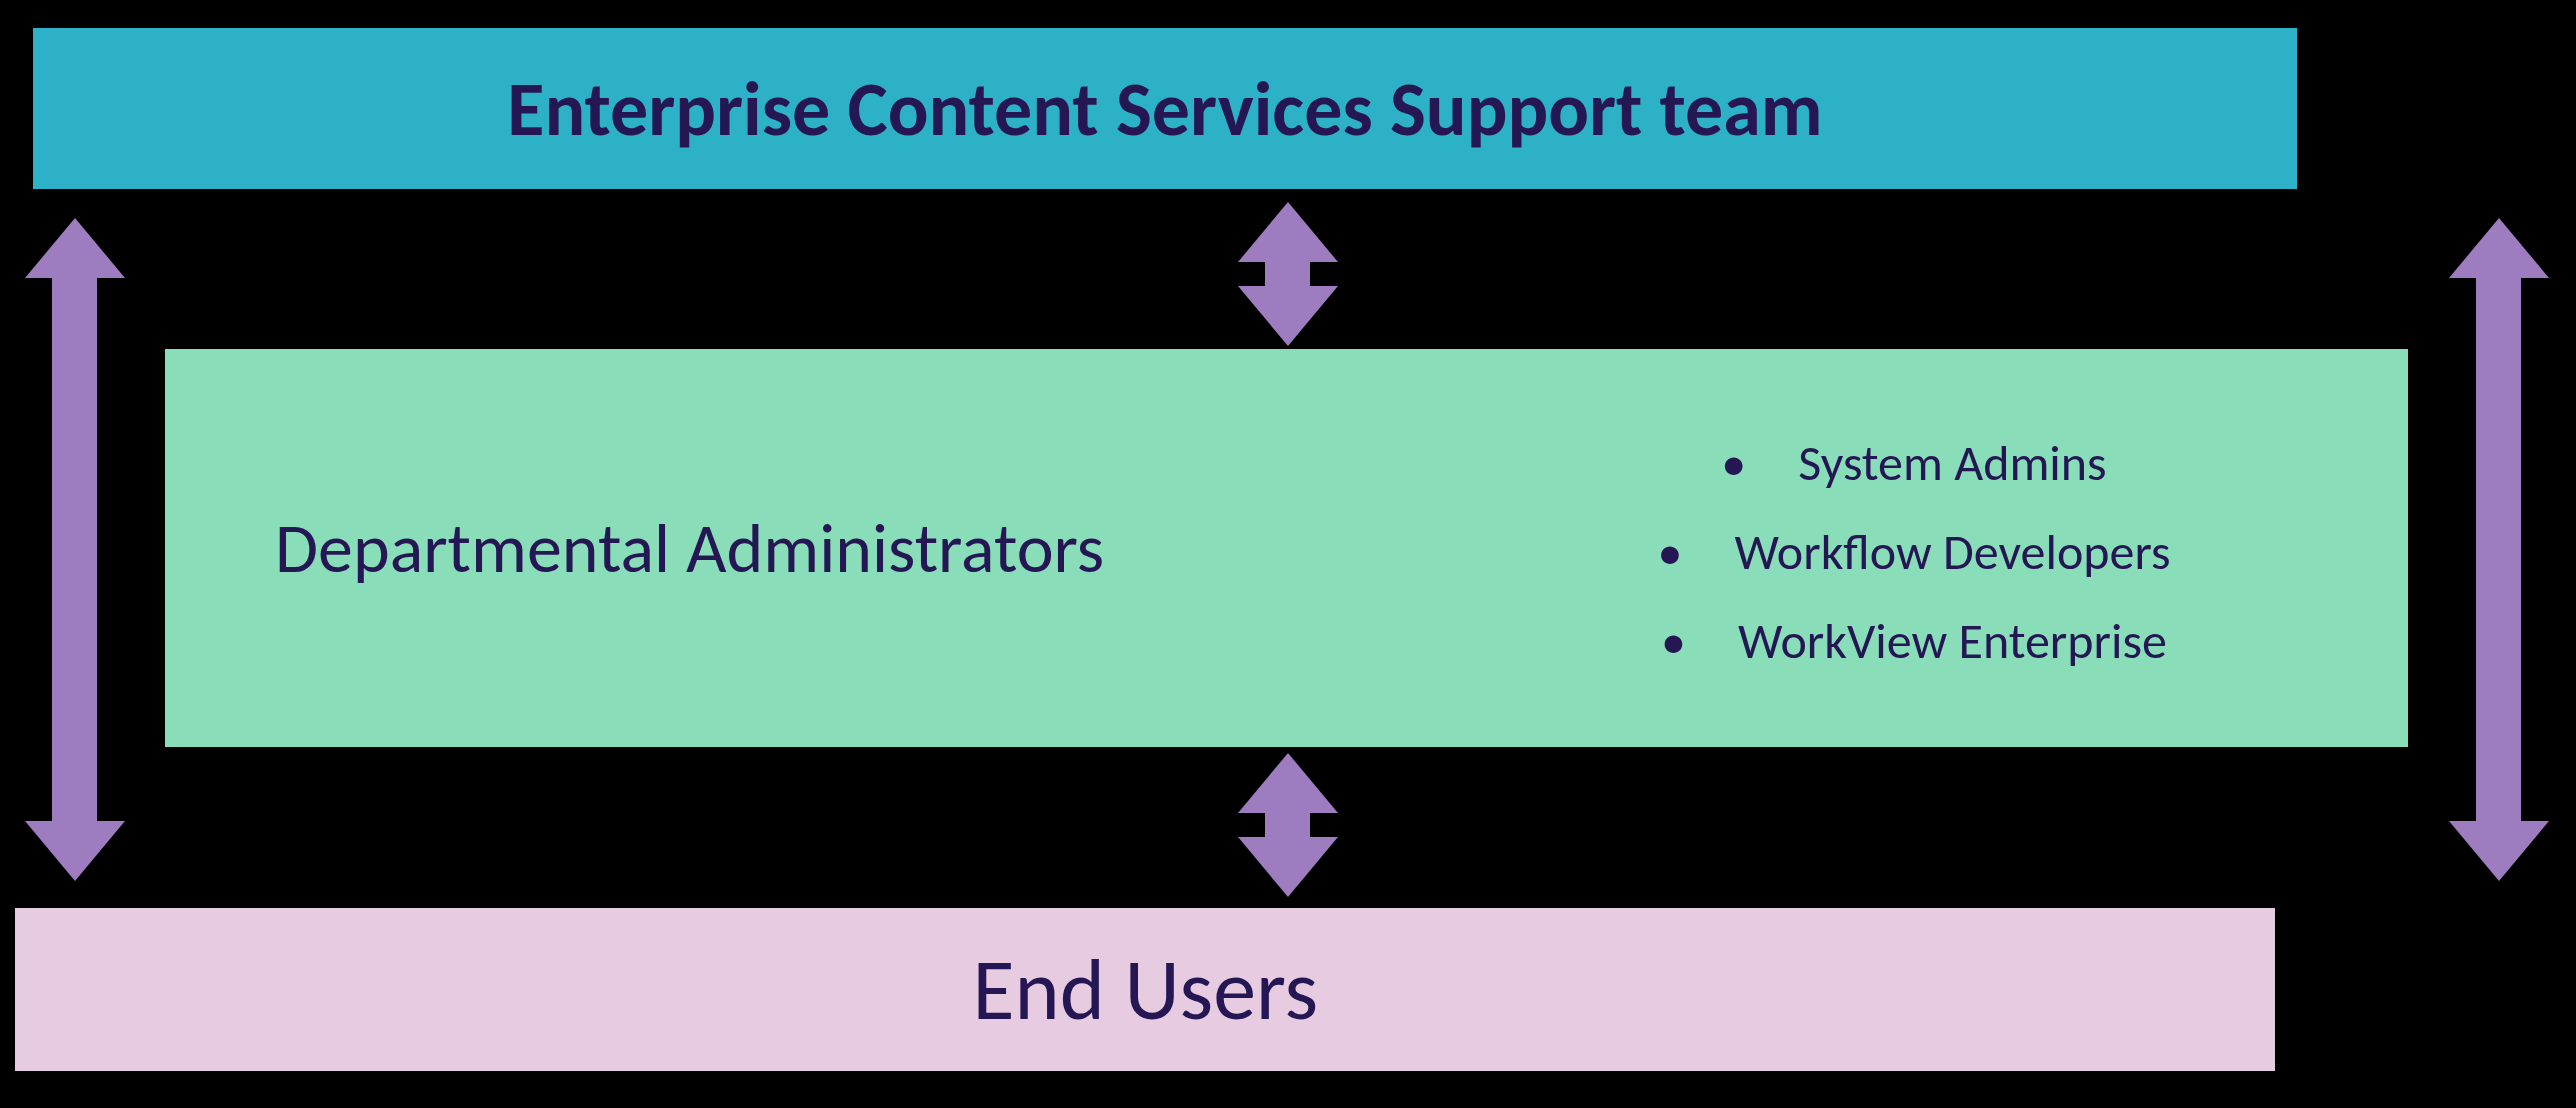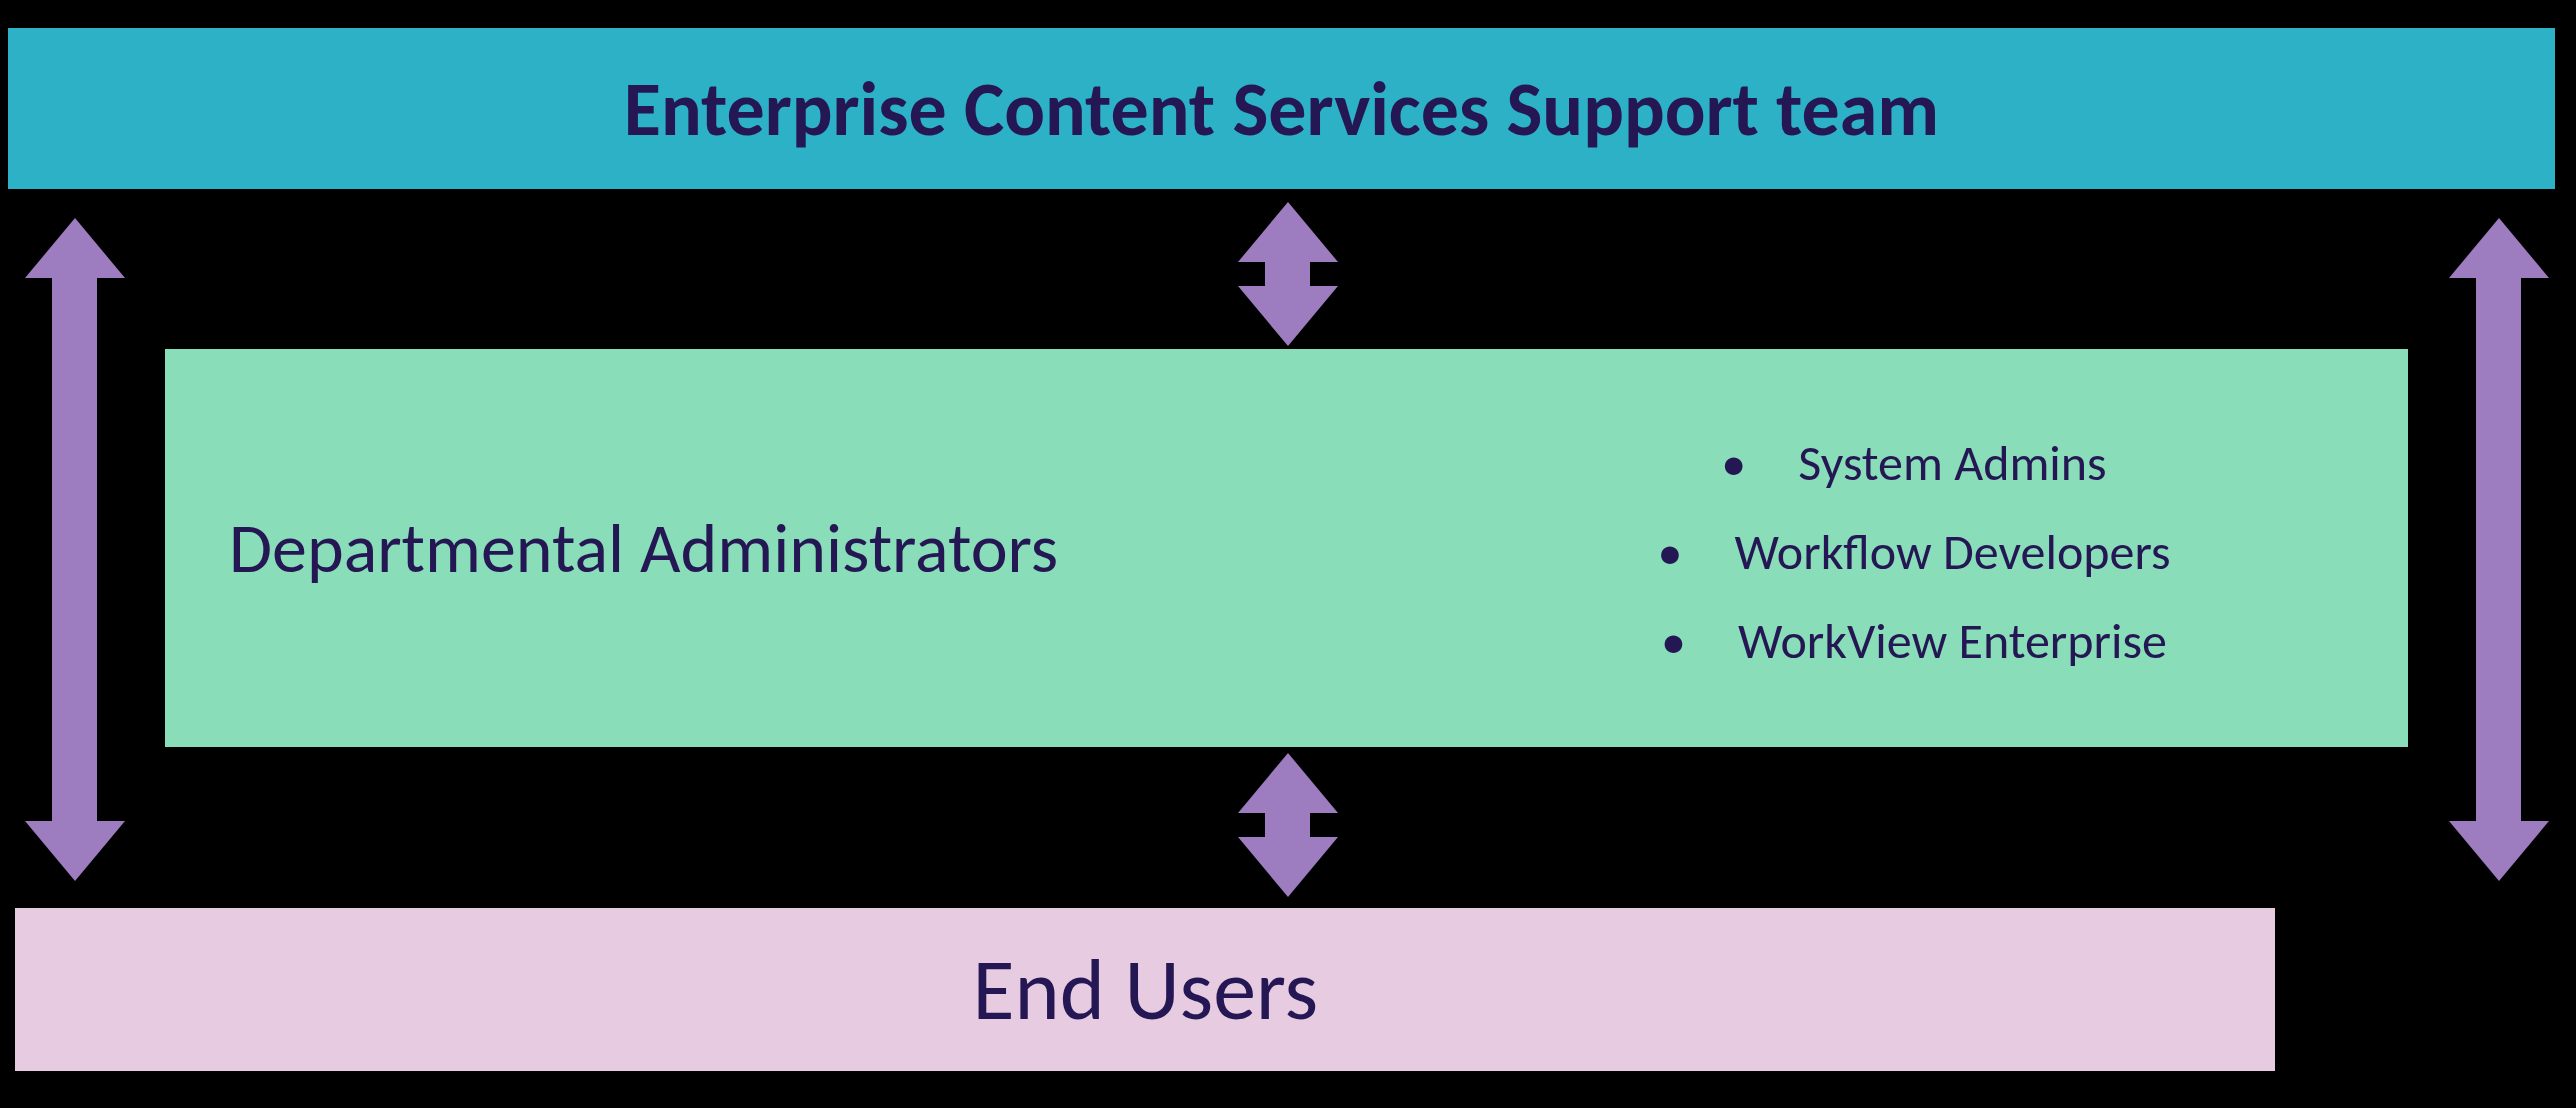--- a/index.html
+++ b/index.html
@@ -9,22 +9,22 @@
     font-family: "Segoe UI", Calibri, Arial, sans-serif;
     position: relative;
     width: 2576px;
     height: 1108px;
     overflow: hidden;
   }
 
   .top-bar {
     position: absolute;
     top: 28px;
-    left: 8px;
-    width: 2547px;
+    left: 33px;
+    width: 2264px;
     height: 161px;
     background: #2cb1c6;
     display: flex;
     align-items: center;
     justify-content: center;
   }
   .top-bar .label {
     color: #241754;
     font-size: 76px;
     font-weight: 700;
@@ -35,21 +35,21 @@
     top: 349px;
     left: 165px;
     width: 2243px;
     height: 398px;
     background: #89ddb8;
     display: flex;
     align-items: center;
   }
   .mid-left {
     flex: 0 0 1255px;
-    padding-left: 64px;
+    padding-left: 110px;
     color: #241754;
     font-size: 70px;
     font-weight: 400;
   }
   .mid-right {
     flex: 1;
     color: #241754;
     font-size: 50px;
     line-height: 1.78;
     padding-top: 7px;

